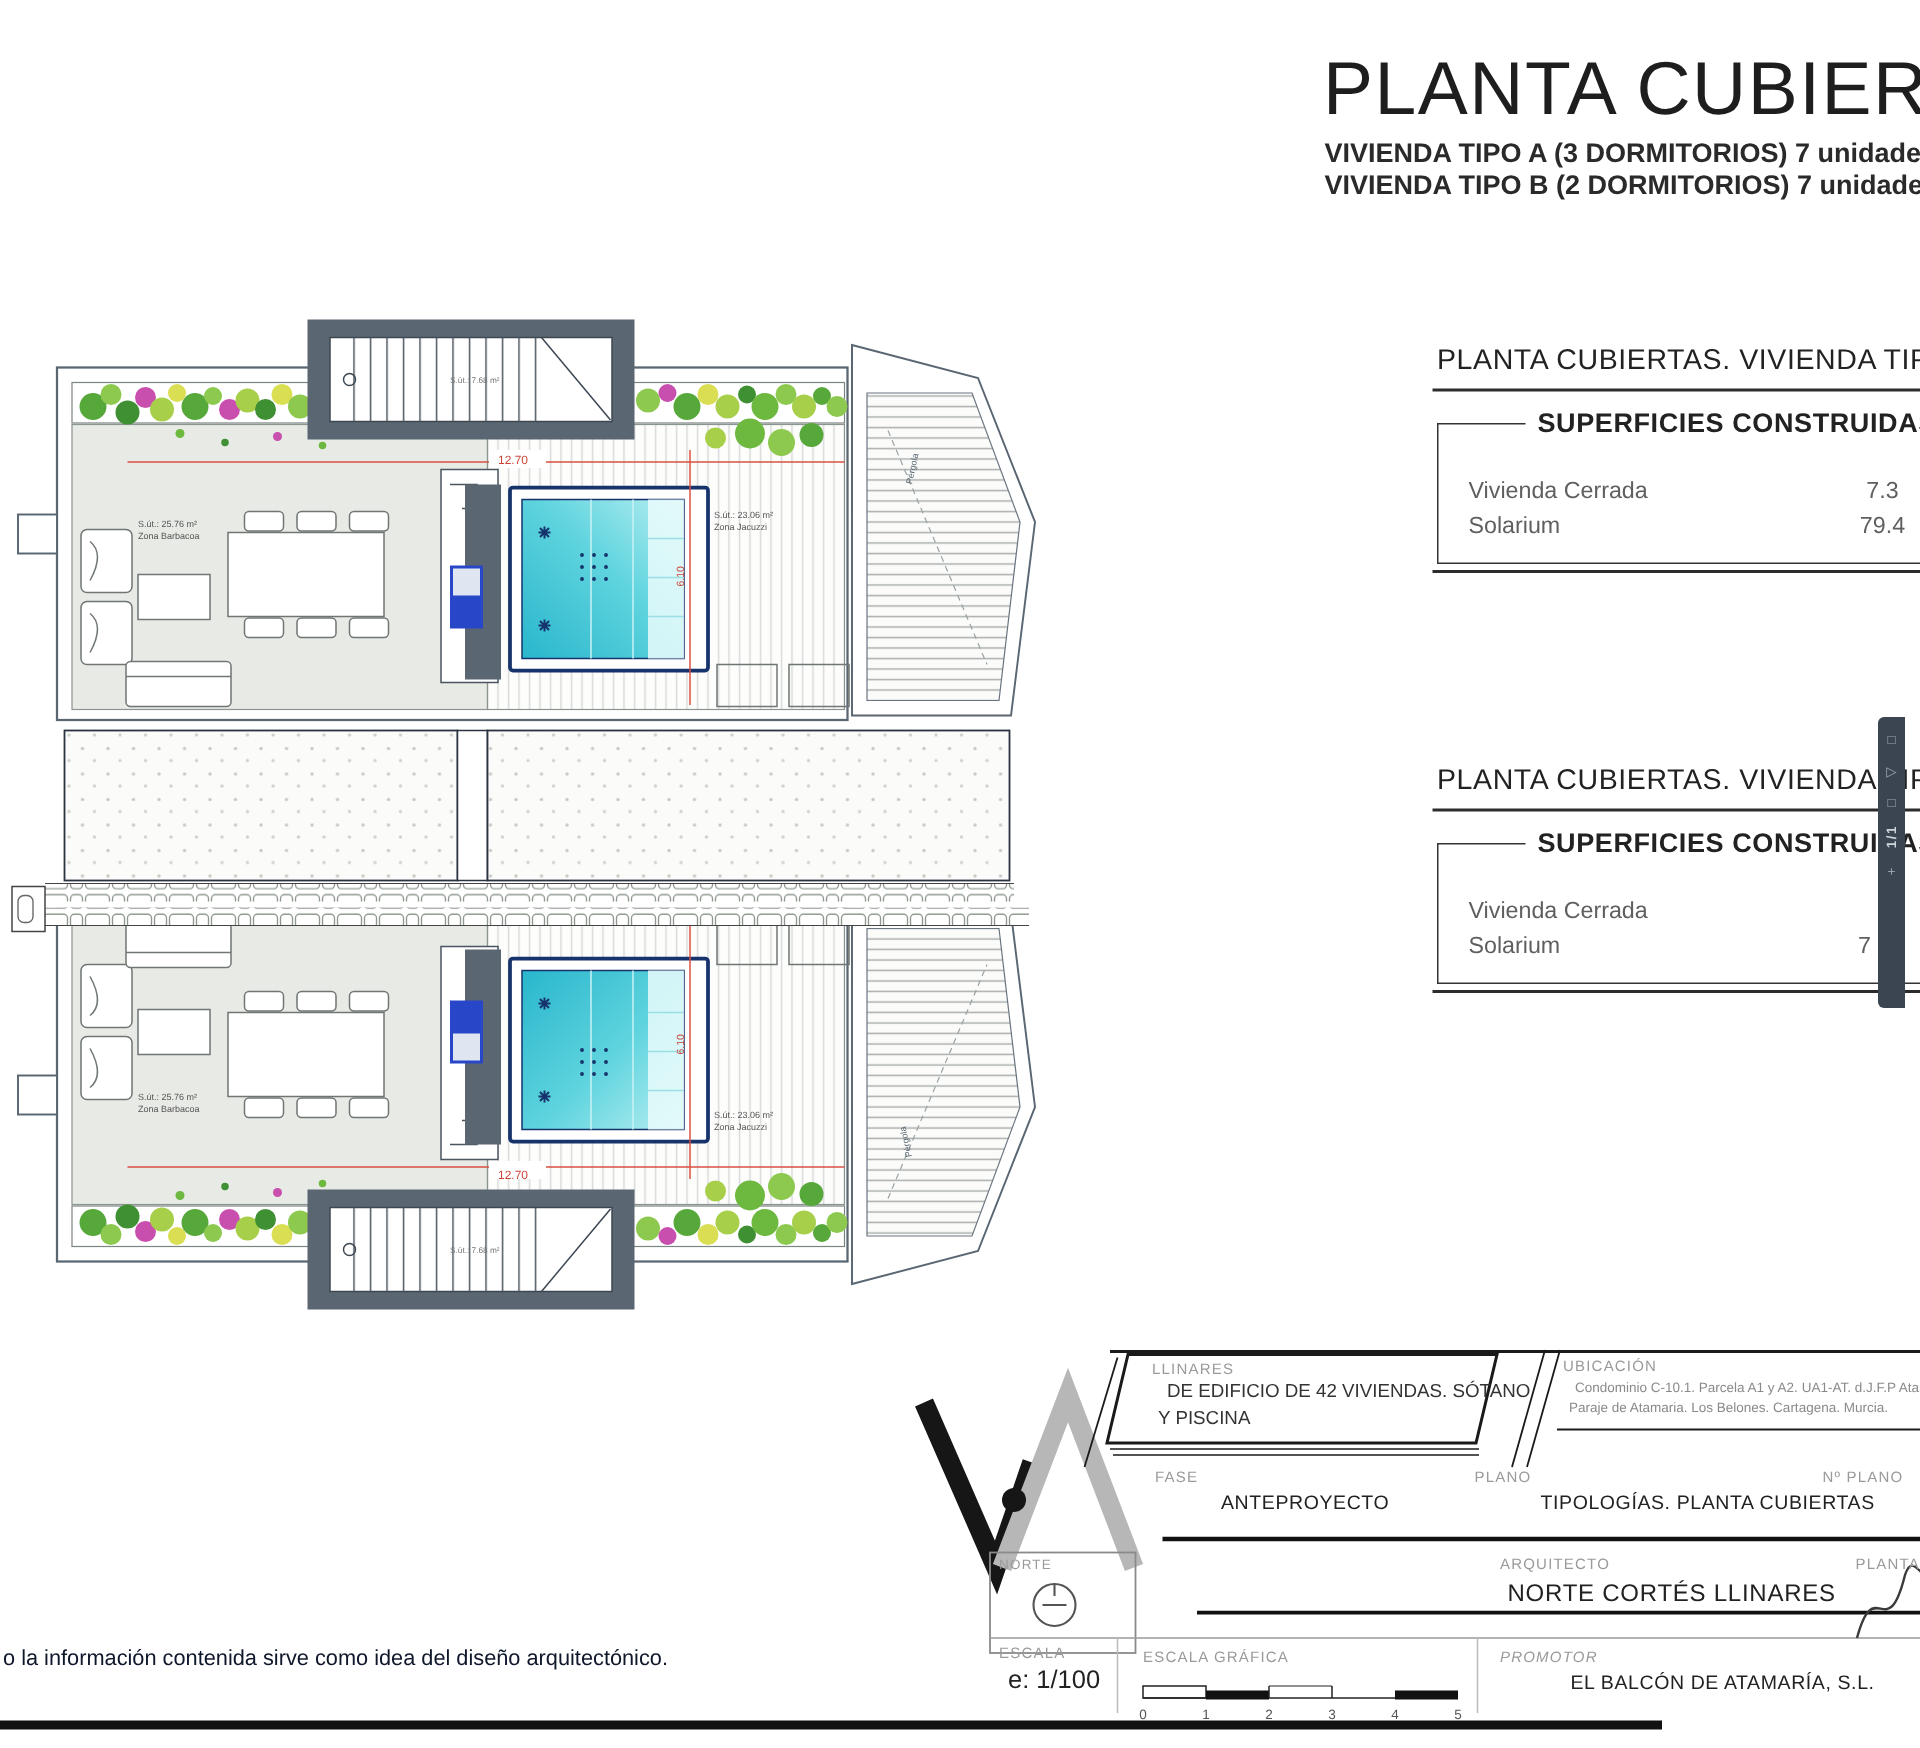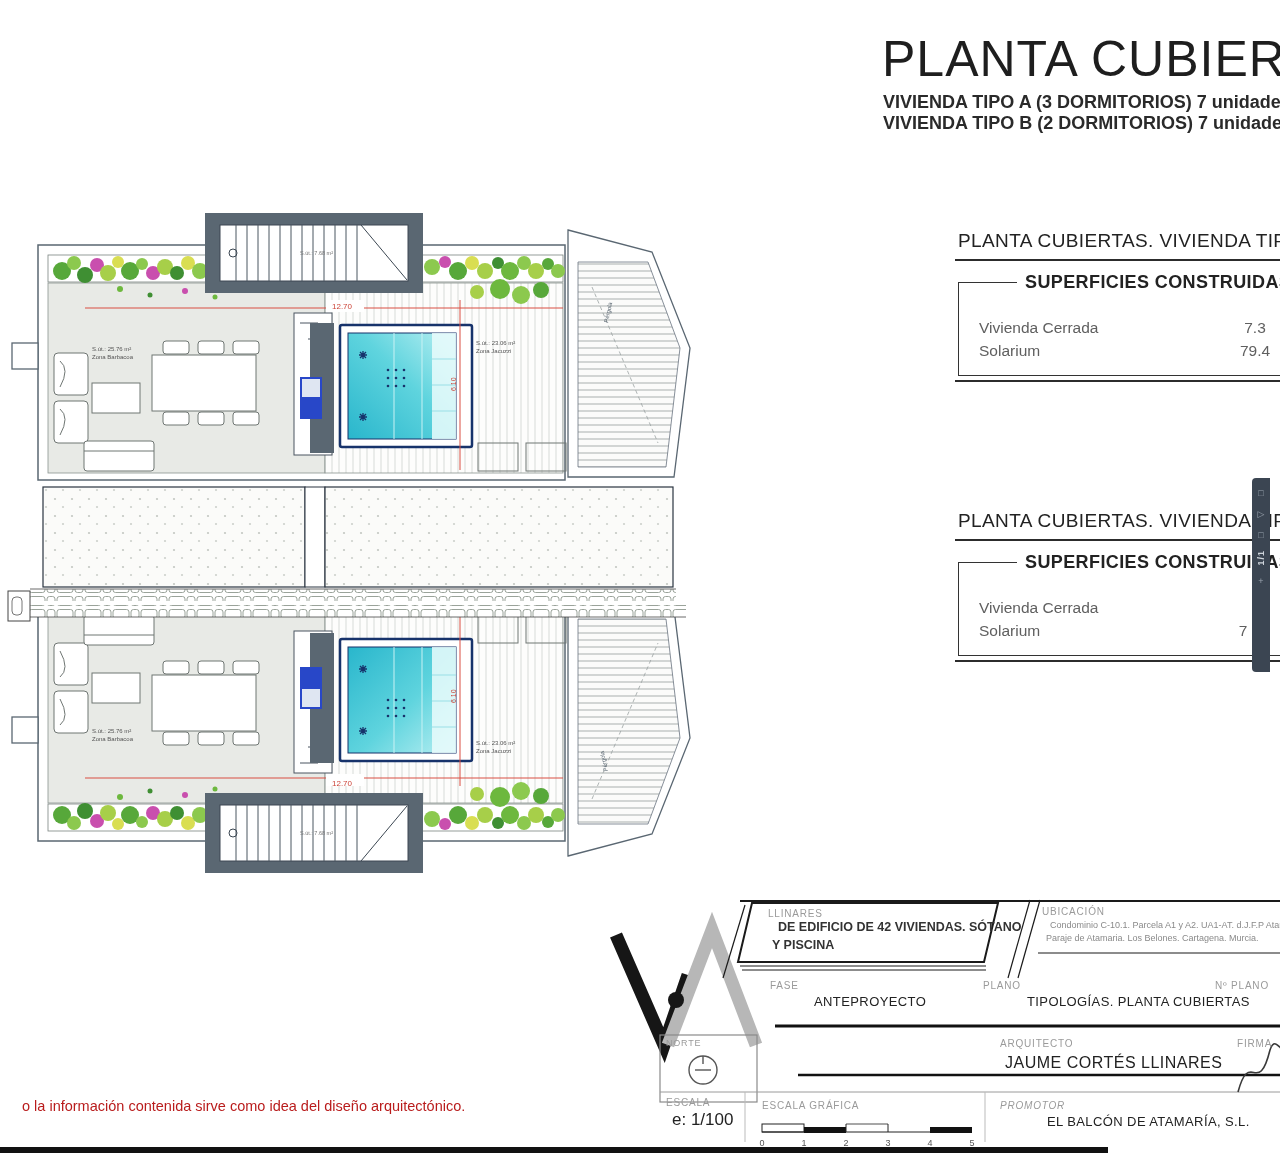--- a/index.html
+++ b/index.html
@@ -19,26 +19,26 @@
   .surf-row-label{position:absolute;left:20px;font-size:15.5px;color:#5f5f5f;text-align:right;}
   .surf-row-value{position:absolute;font-size:15.5px;color:#5f5f5f;text-align:center;}
   .surf-rule2{position:absolute;left:0;top:152px;width:430px;height:2px;background:#2c2c2c;}
   
   .viewer-toolbar{left:1252px;top:478px;width:18px;height:194px;background:#3b4552;border-radius:4px 0 0 4px;
     display:flex;flex-direction:column;align-items:center;gap:9px;padding:9px 0;box-sizing:border-box;z-index:50;}
   .vt-btn{width:12px;height:12px;color:#9aa3ae;font-size:9px;line-height:12px;text-align:center;cursor:pointer;}
   .vt-page{color:#cfd5dc;font-size:9px;font-weight:700;writing-mode:vertical-rl;transform:rotate(180deg);letter-spacing:1px;}
   
   .lbl{font-size:10px;letter-spacing:.8px;color:#9a9a9a;}
-  .tb-strong{font-size:12.5px;font-weight:700;color:#333;}
+  .tb-strong{font-size:12.5px;font-weight:400;color:#333;}
   .tb-val{font-size:13px;font-weight:400;color:#222;letter-spacing:.4px;margin-left:42px;}
   .tiny{font-size:9px;color:#8a8a8a;}
   .logo-innov{font-size:35px;font-weight:600;letter-spacing:2px;color:#141414;}
   .logo-arq{font-size:33px;font-weight:600;letter-spacing:2px;color:#c7c7c7;}
-  .disclaimer{font-size:14.5px;color:#b91c1c;margin-left:20px;}
+  .disclaimer{font-size:14.5px;color:#0f172a;}
   svg{display:block;}
   svg text{font-family:"Liberation Sans",sans-serif;}
 </style>
 </head>
 <body>
 
 <div id="app">
 
   <div class="abs main-title nowrap">PLANTA CUBIERTAS</div>
   <div class="abs sub-title nowrap" style="top:92px;">VIVIENDA TIPO A (3 DORMITORIOS) 7 unidades</div>
@@ -337,22 +337,22 @@
   <div class="abs tiny nowrap" style="left:1046px;top:933px;">Paraje de Atamaria. Los Belones. Cartagena. Murcia.</div>
 
   <div class="abs lbl" style="left:770px;top:980px;">FASE</div>
   <div class="abs tb-val nowrap" style="left:772px;top:994px;">ANTEPROYECTO</div>
   <div class="abs lbl" style="left:983px;top:980px;">PLANO</div>
   <div class="abs tb-val nowrap" style="left:985px;top:994px;">TIPOLOGÍAS. PLANTA CUBIERTAS</div>
   <div class="abs lbl nowrap" style="left:1215px;top:980px;">Nº PLANO</div>
 
   <div class="abs lbl" style="left:666px;top:1038px;font-size:9px;">NORTE</div>
   <div class="abs lbl" style="left:1000px;top:1038px;">ARQUITECTO</div>
-  <div class="abs nowrap" style="left:1005px;top:1054px;font-size:16px;color:#222;letter-spacing:.5px;">JAUME CORTÉS LLINARES</div>
-  <div class="abs lbl" style="left:1237px;top:1038px;">FIRMA</div>
+  <div class="abs nowrap" style="left:1005px;top:1054px;font-size:16px;color:#222;letter-spacing:.5px;">NORTE CORTÉS LLINARES</div>
+  <div class="abs lbl" style="left:1237px;top:1038px;">PLANTA</div>
 
   <div class="abs lbl" style="left:666px;top:1097px;">ESCALA</div>
   <div class="abs nowrap" style="left:672px;top:1110px;font-size:17px;color:#222;">e: 1/100</div>
   <div class="abs lbl nowrap" style="left:762px;top:1100px;">ESCALA GRÁFICA</div>
   <div class="abs lbl" style="left:1000px;top:1100px;font-style:italic;">PROMOTOR</div>
   <div class="abs tb-val nowrap" style="left:1005px;top:1114px;">EL BALCÓN DE ATAMARÍA, S.L.</div>
   <div class="abs tb-val" style="left:1257px;top:1112px;">A</div>
 
   <div class="abs disclaimer nowrap" style="left:2px;top:1098px;">o la información contenida sirve como idea del diseño arquitectónico.</div>
 

